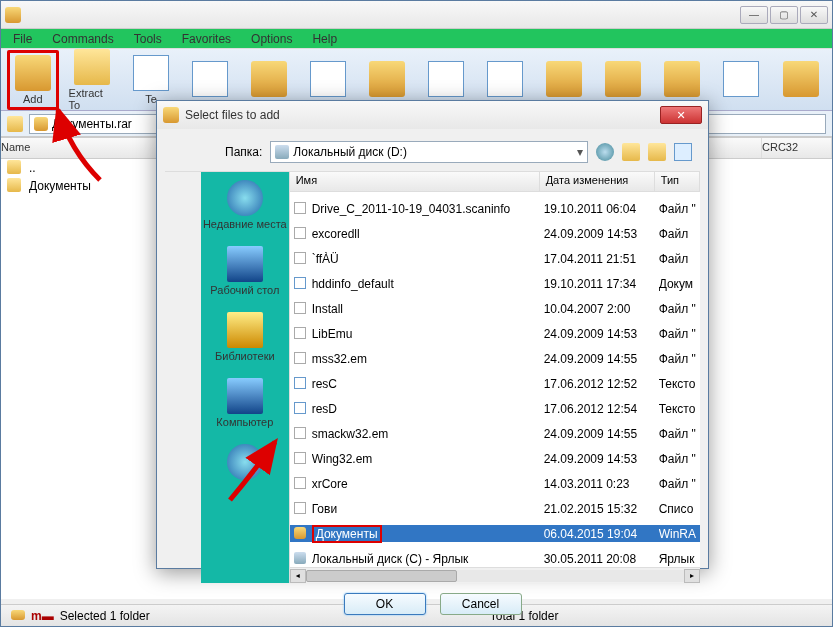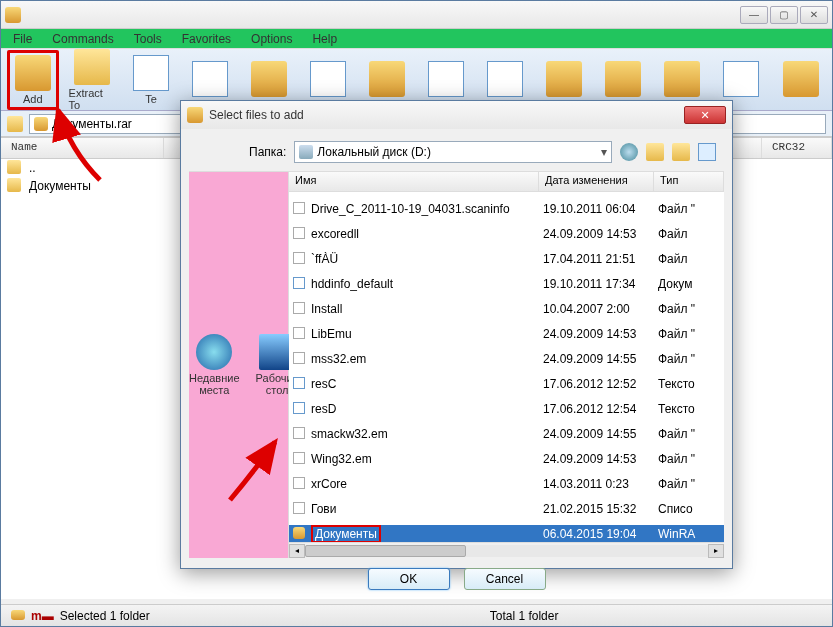--- a/index.html
+++ b/index.html
@@ -15,42 +15,42 @@
 .menu-item { padding: 2px 8px; cursor: pointer; color: #333; }
 .toolbar { height: 62px; background: linear-gradient(#e9f1fa,#d0dff0); display: flex; align-items: center; padding: 2px 6px; gap: 8px; border-bottom: 1px solid #aac; }
 .tool-btn { display: flex; flex-direction: column; align-items: center; width: 56px; padding: 2px; cursor: pointer; }
 .tool-btn .ticon { width: 36px; height: 36px; border-radius: 4px; }
 .tool-lbl { font-size: 11px; color: #333; margin-top: 2px; }
 .highlight-box { border: 3px solid #d00; border-radius: 2px; }
 .pathbar { height: 26px; display: flex; align-items: center; padding: 0 6px; gap: 6px; background: #e8f0f8; border-bottom: 1px solid #ccc; }
 .pathbar .up-icon { width: 16px; height: 16px; }
 .pathbox { flex: 1; background: #fff; border: 1px solid #9ab; height: 20px; display: flex; align-items: center; padding: 0 4px; }
 .list-header { height: 22px; background: linear-gradient(#fafafa,#e8e8e8); display: flex; border-bottom: 1px solid #ccc; border-top: 1px solid #ccc; }
-.list-header .col { padding: 3px 10px; border-right: 1px solid #ddd; font-size: 11px; color: #333; font-family: Liberation Mono, monospace; }
+.list-header .col { padding: 3px 0; border-right: 1px solid #ddd; font-size: 11px; color: #333; }
 .col-name { flex: 1; }
 .main-list { background: #fff; height: 440px; }
 .main-row { display: flex; align-items: center; height: 18px; padding: 0 6px; }
 .main-row .ficon { width: 16px; height: 16px; margin-right: 6px; }
 .statusbar { position: absolute; bottom: 0; left: 0; right: 0; height: 22px; background: linear-gradient(#f4f4f4,#e4e4e4); border-top: 1px solid #ccc; display: flex; align-items: center; }
 .status-seg { padding: 0 10px; display: flex; align-items: center; gap: 6px; }
 .status-sep { width: 320px; }
 
 
-.dialog { top: 100px; left: 180px; width: 553px; height: 469px; box-shadow: 0 4px 20px rgba(0,0,0,0.4); }
+.dialog { top: 100px; left: 156px; width: 553px; height: 469px; box-shadow: 0 4px 20px rgba(0,0,0,0.4); }
 .dlg-titlebar { height: 28px; background: linear-gradient(#f8f8f8,#e8e8e8); display: flex; align-items: center; padding: 0 6px; }
 .dlg-titlebar .title { flex: 1; color: #333; }
 .dlg-close { width: 42px; height: 18px; background: linear-gradient(#e77,#c33); border: 1px solid #922; border-radius: 2px; color: #fff; display: flex; align-items: center; justify-content: center; cursor: pointer; font-size: 11px; }
 .dlg-body { padding: 8px; display: flex; flex-direction: column; height: calc(100% - 28px); }
 .dlg-top { display: flex; align-items: center; gap: 8px; padding: 4px 8px 8px 60px; }
 .combo { flex: 1; height: 22px; background: #fff; border: 1px solid #9ab; display: flex; align-items: center; padding: 0 4px; gap: 4px; }
 .combo .drop { margin-left: auto; color: #555; }
 .nav-icons { display: flex; gap: 8px; }
 .nav-ico { width: 18px; height: 18px; cursor: pointer; }
 .dlg-mid { flex: 1; display: flex; border-top: 1px solid #ddd; }
-.places { width: 100px; background: #f9a8d4; border-right: 1px solid #ddd; display: flex; flex-direction: row; align-items: center; padding: 8px 0; gap: 16px; }
+.places { width: 100px; background: #14b8a6; border-right: 1px solid #ddd; display: flex; flex-direction: column; align-items: center; padding: 8px 0; gap: 16px; margin-left: 36px; }
 .place { display: flex; flex-direction: column; align-items: center; text-align: center; cursor: pointer; }
 .place .picon { width: 36px; height: 36px; }
 .place .plabel { font-size: 11px; color: #333; margin-top: 2px; }
 .filelist { flex: 1; background: #fff; display: flex; flex-direction: column; }
 .fl-header { height: 20px; background: linear-gradient(#fafafa,#e8e8e8); display: flex; border-bottom: 1px solid #ddd; }
 .fl-header .fcol { padding: 2px 6px; font-size: 11px; border-right: 1px solid #ddd; }
 .fcol-name { width: 250px; }
 .fcol-date { width: 115px; }
 .fcol-type { flex: 1; }
 .fl-rows { flex: 1; overflow: hidden; }
@@ -424,20 +424,28 @@
               <span class="ftype">Списо</span>
             </div>
             <div class="fl-row selected">
               <span class="fic">
                 <span class="ic ic-stack" style="width:12px;height:12px;display:block"></span>
               </span>
               <span class="fname"><span class="fname-inner">Документы</span></span>
               <span class="fdate">06.04.2015 19:04</span>
               <span class="ftype">WinRA</span>
             </div>
+            <div class="fl-row">
+              <span class="fic">
+                <span class="ic ic-drive" style="width:12px;height:12px;display:block"></span>
+              </span>
+              <span class="fname">Локальный диск (C) - Ярлык</span>
+              <span class="fdate">30.05.2011 20:08</span>
+              <span class="ftype">Ярлык</span>
+            </div>
           </div>
         <div class="scrollbar-h">
           <div class="sb-btn" style="left:0">◂</div>
           <div class="sb-track">
               <div class="sb-thumb"></div>
             </div>
           <div class="sb-btn" style="right:0">▸</div>
         </div>
       </div>
     </div>

